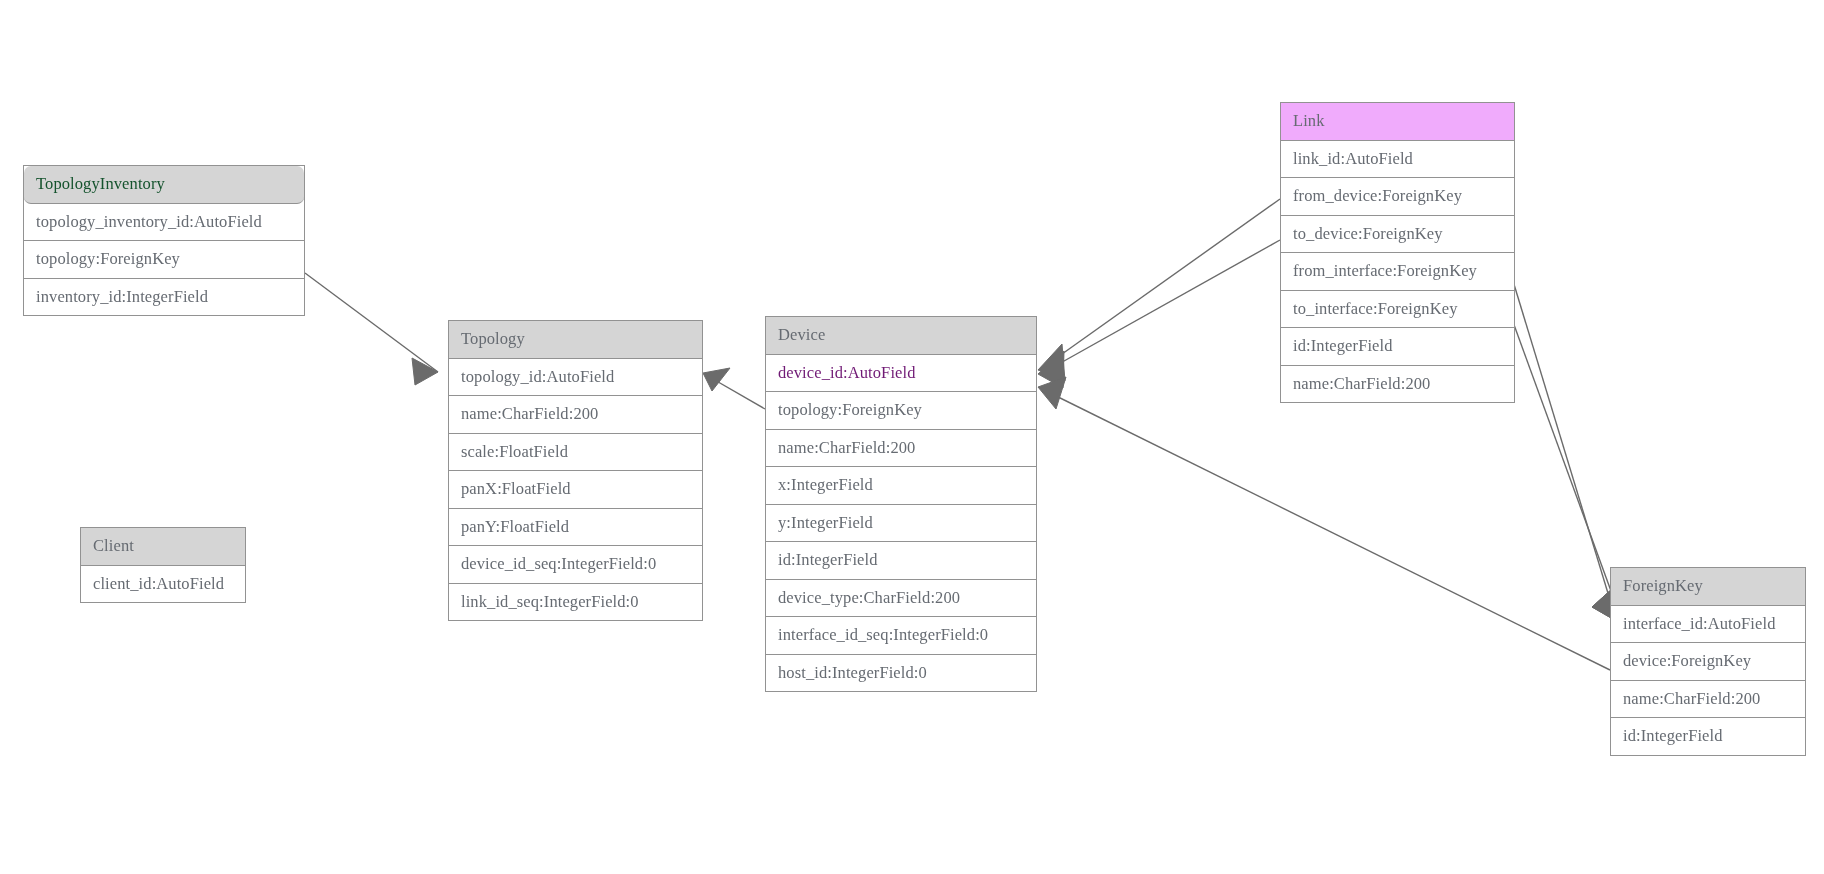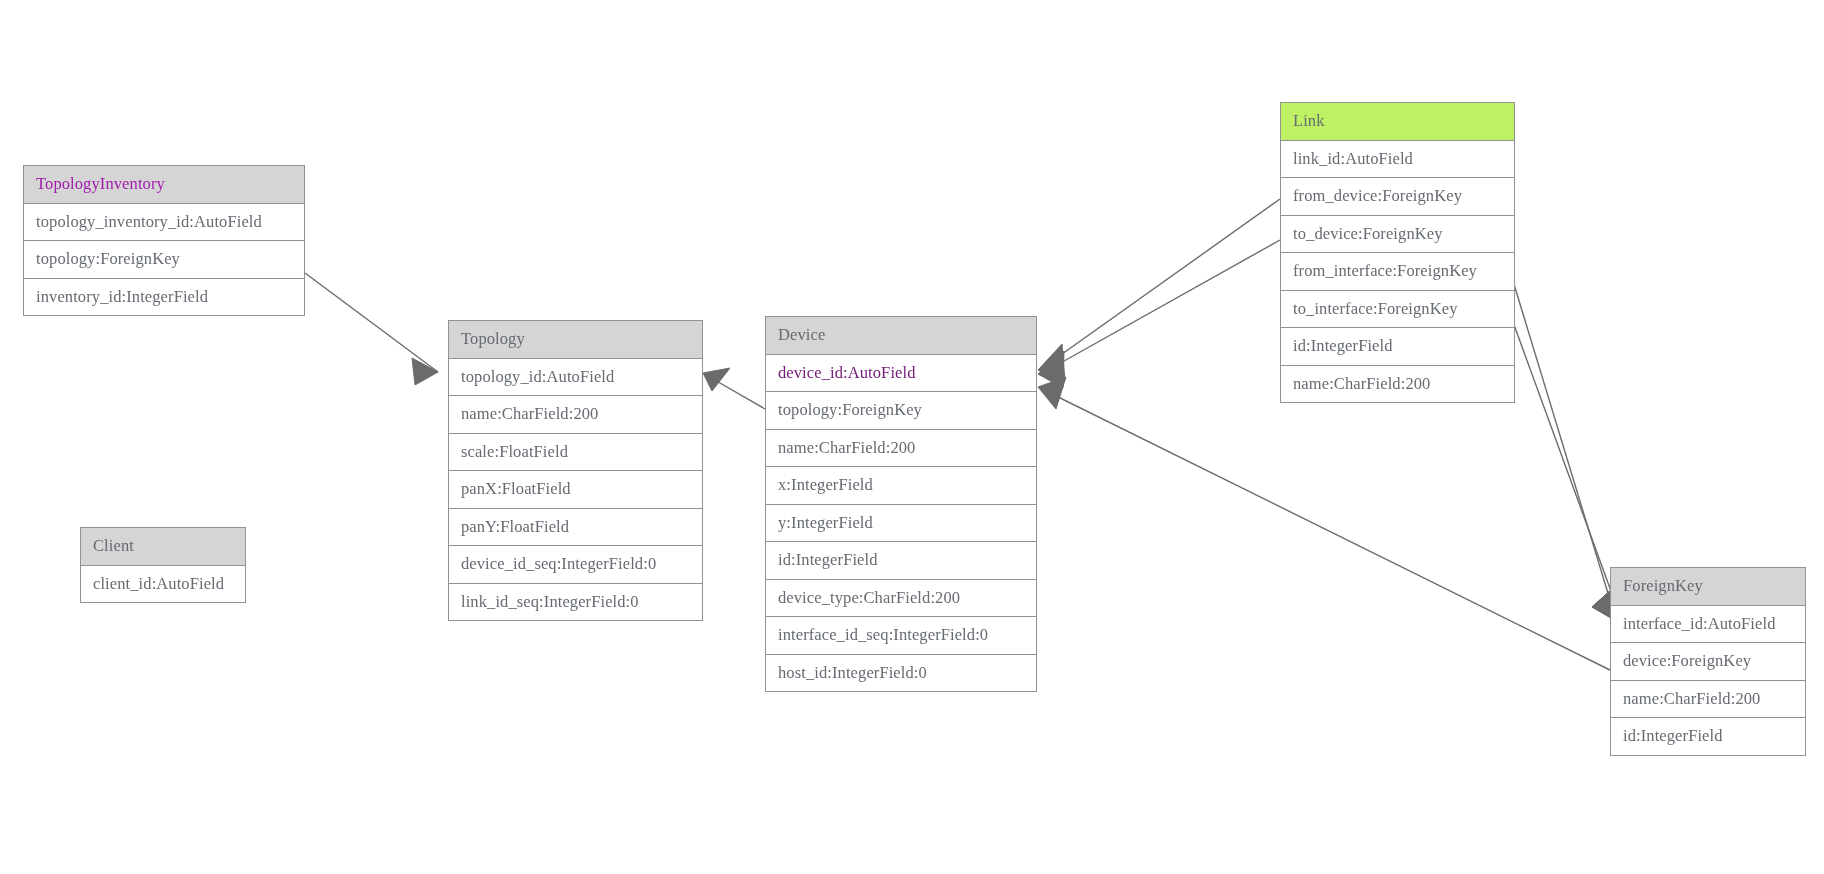--- a/index.html
+++ b/index.html
@@ -92,21 +92,21 @@
         </g>
         <g>
           <path d="M 1513,322 L 1619,613" stroke="#6b6b6b" stroke-width="1.4" fill="none"></path>
           <path d="M 1618,622 L 1592,607 L 1613,588 Z" fill="#6b6b6b" stroke="#6b6b6b" stroke-width="1" stroke-linejoin="round"></path>
         </g>
       </g>
   </svg>
 
   <div id="entities">
       <div class="entity" style="left: 23px; top: 165px; width: 282px; border-color: rgb(146, 146, 146);">
-        <div class="entity-header" style="background: rgb(213, 213, 213); color: #a21caf; border-color: rgb(146, 146, 146);">TopologyInventory</div>
+        <div class="entity-header" style="background: rgb(213, 213, 213); color: #14532d; border-color: rgb(146, 146, 146); border-radius: 7px;">TopologyInventory</div>
         <div class="entity-row" style="color: rgb(102, 107, 114); border-color: rgb(146, 146, 146);">topology_inventory_id:AutoField</div>
         <div class="entity-row" style="color: rgb(102, 107, 114); border-color: rgb(146, 146, 146);">topology:ForeignKey</div>
         <div class="entity-row" style="color: rgb(102, 107, 114); border-color: rgb(146, 146, 146);">inventory_id:IntegerField</div>
       </div>
       <div class="entity" style="left: 80px; top: 527px; width: 166px; border-color: rgb(146, 146, 146);">
         <div class="entity-header" style="background: rgb(213, 213, 213); color: rgb(102, 107, 114); border-color: rgb(146, 146, 146);">Client</div>
         <div class="entity-row" style="color: rgb(102, 107, 114); border-color: rgb(146, 146, 146);">client_id:AutoField</div>
       </div>
       <div class="entity" style="left: 448px; top: 320px; width: 255px; border-color: rgb(146, 146, 146);">
         <div class="entity-header" style="background: rgb(213, 213, 213); color: rgb(102, 107, 114); border-color: rgb(146, 146, 146);">Topology</div>
@@ -124,21 +124,21 @@
         <div class="entity-row" style="color: rgb(102, 107, 114); border-color: rgb(146, 146, 146);">topology:ForeignKey</div>
         <div class="entity-row" style="color: rgb(102, 107, 114); border-color: rgb(146, 146, 146);">name:CharField:200</div>
         <div class="entity-row" style="color: rgb(102, 107, 114); border-color: rgb(146, 146, 146);">x:IntegerField</div>
         <div class="entity-row" style="color: rgb(102, 107, 114); border-color: rgb(146, 146, 146);">y:IntegerField</div>
         <div class="entity-row" style="color: rgb(102, 107, 114); border-color: rgb(146, 146, 146);">id:IntegerField</div>
         <div class="entity-row" style="color: rgb(102, 107, 114); border-color: rgb(146, 146, 146);">device_type:CharField:200</div>
         <div class="entity-row" style="color: rgb(102, 107, 114); border-color: rgb(146, 146, 146);">interface_id_seq:IntegerField:0</div>
         <div class="entity-row" style="color: rgb(102, 107, 114); border-color: rgb(146, 146, 146);">host_id:IntegerField:0</div>
       </div>
       <div class="entity" style="left: 1280px; top: 102px; width: 235px; border-color: rgb(146, 146, 146);">
-        <div class="entity-header" style="background: #bef264; color: rgb(102, 107, 114); border-color: rgb(146, 146, 146);">Link</div>
+        <div class="entity-header" style="background: #f0abfc; color: rgb(102, 107, 114); border-color: rgb(146, 146, 146);">Link</div>
         <div class="entity-row" style="color: rgb(102, 107, 114); border-color: rgb(146, 146, 146);">link_id:AutoField</div>
         <div class="entity-row" style="color: rgb(102, 107, 114); border-color: rgb(146, 146, 146);">from_device:ForeignKey</div>
         <div class="entity-row" style="color: rgb(102, 107, 114); border-color: rgb(146, 146, 146);">to_device:ForeignKey</div>
         <div class="entity-row" style="color: rgb(102, 107, 114); border-color: rgb(146, 146, 146);">from_interface:ForeignKey</div>
         <div class="entity-row" style="color: rgb(102, 107, 114); border-color: rgb(146, 146, 146);">to_interface:ForeignKey</div>
         <div class="entity-row" style="color: rgb(102, 107, 114); border-color: rgb(146, 146, 146);">id:IntegerField</div>
         <div class="entity-row" style="color: rgb(102, 107, 114); border-color: rgb(146, 146, 146);">name:CharField:200</div>
       </div>
       <div class="entity" style="left: 1610px; top: 567px; width: 196px; border-color: rgb(146, 146, 146);">
         <div class="entity-header" style="background: rgb(213, 213, 213); color: rgb(102, 107, 114); border-color: rgb(146, 146, 146);">ForeignKey</div>

